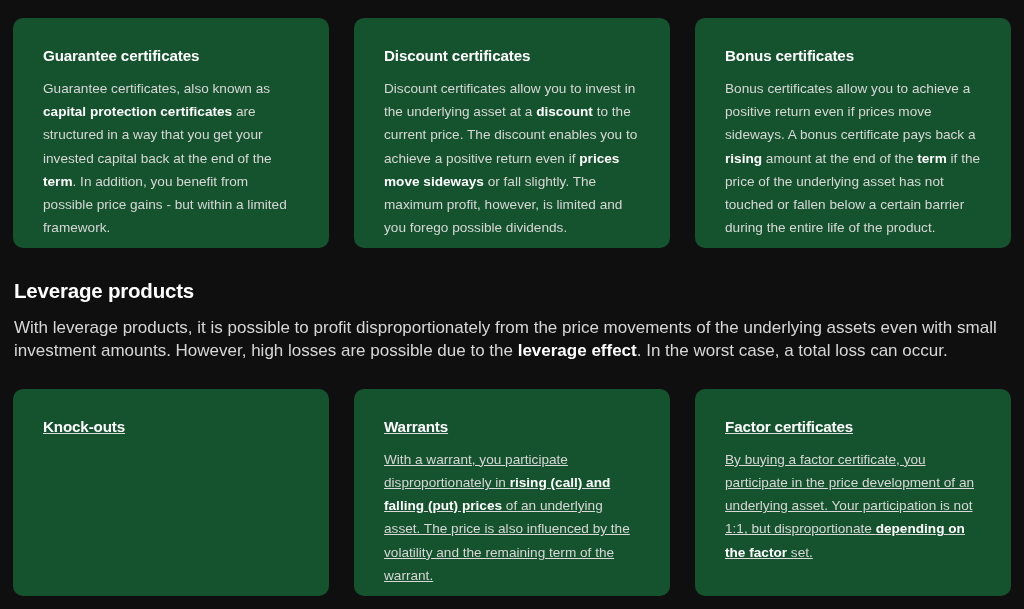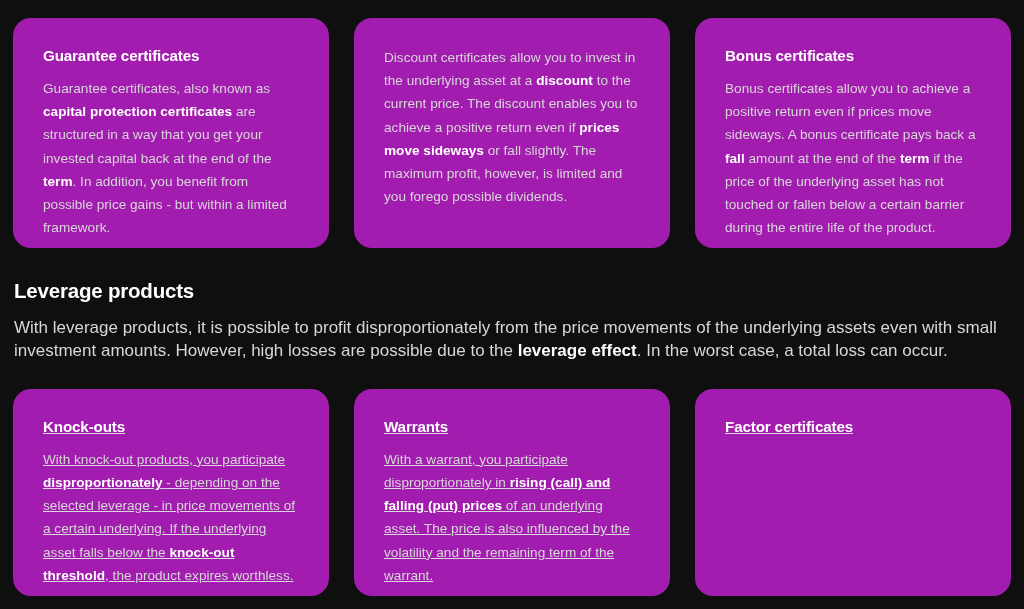--- a/index.html
+++ b/index.html
@@ -26,22 +26,22 @@
 
   
   .card-row {
     display: flex;
     gap: 25px;
     padding: 0 13px;
   }
 
   .card {
     flex: 1 1 0;
-    background: #a21caf;
-    border-radius: 18px;
+    background: #14532d;
+    border-radius: 10px;
     padding: 28px 30px 26px 30px;
     min-width: 0;
   }
 
   .card-row-top .card { height: 230px; }
   .card-row-bottom .card { height: 207px; text-decoration: underline; }
 
   .card-title {
     font-size: 15.2px;
     font-weight: bold;
@@ -98,49 +98,50 @@
 
   <div class="row-top-wrap">
     <div class="card-row card-row-top">
 
       <div class="card">
         <h3 class="card-title">Guarantee certificates</h3>
         <p class="card-body">Guarantee certificates, also known as <b>capital protection certificates</b> are structured in a way that you get your invested capital back at the end of the <b>term</b>. In addition, you benefit from possible price gains - but within a limited framework.</p>
       </div>
 
       <div class="card">
+        <h3 class="card-title">Discount certificates</h3>
         <p class="card-body">Discount certificates allow you to invest in the underlying asset at a <b>discount</b> to the current price. The discount enables you to achieve a positive return even if <b>prices move sideways</b> or fall slightly. The maximum profit, however, is limited and you forego possible dividends.</p>
       </div>
 
       <div class="card">
         <h3 class="card-title">Bonus certificates</h3>
-        <p class="card-body">Bonus certificates allow you to achieve a positive return even if prices move sideways. A bonus certificate pays back a <b>fall</b> amount at the end of the <b>term</b> if the price of the underlying asset has not touched or fallen below a certain barrier during the entire life of the product.</p>
+        <p class="card-body">Bonus certificates allow you to achieve a positive return even if prices move sideways. A bonus certificate pays back a <b>rising</b> amount at the end of the <b>term</b> if the price of the underlying asset has not touched or fallen below a certain barrier during the entire life of the product.</p>
       </div>
 
     </div>
   </div>
 
   <div class="section">
     <h2 class="section-heading">Leverage products</h2>
     <p class="section-text">With leverage products, it is possible to profit disproportionately from the price movements of the underlying assets even with small investment amounts. However, high losses are possible due to the <b>leverage effect</b>. In the worst case, a total loss can occur.</p>
   </div>
 
   <div class="row-bottom-wrap">
     <div class="card-row card-row-bottom">
 
       <div class="card">
         <h3 class="card-title">Knock-outs</h3>
-        <p class="card-body">With knock-out products, you participate <b>disproportionately</b> - depending on the selected leverage - in price movements of a certain underlying. If the underlying asset falls below the <b>knock-out threshold</b>, the product expires worthless.</p>
       </div>
 
       <div class="card">
         <h3 class="card-title">Warrants</h3>
         <p class="card-body">With a warrant, you participate disproportionately in <b>rising (call) and falling (put) prices</b> of an underlying asset. The price is also influenced by the volatility and the remaining term of the warrant.</p>
       </div>
 
       <div class="card">
         <h3 class="card-title">Factor certificates</h3>
+        <p class="card-body">By buying a factor certificate, you participate in the price development of an underlying asset. Your participation is not 1:1, but disproportionate <b>depending on the factor</b> set.</p>
       </div>
 
     </div>
   </div>
 
 </div>
 
 </body></html>

